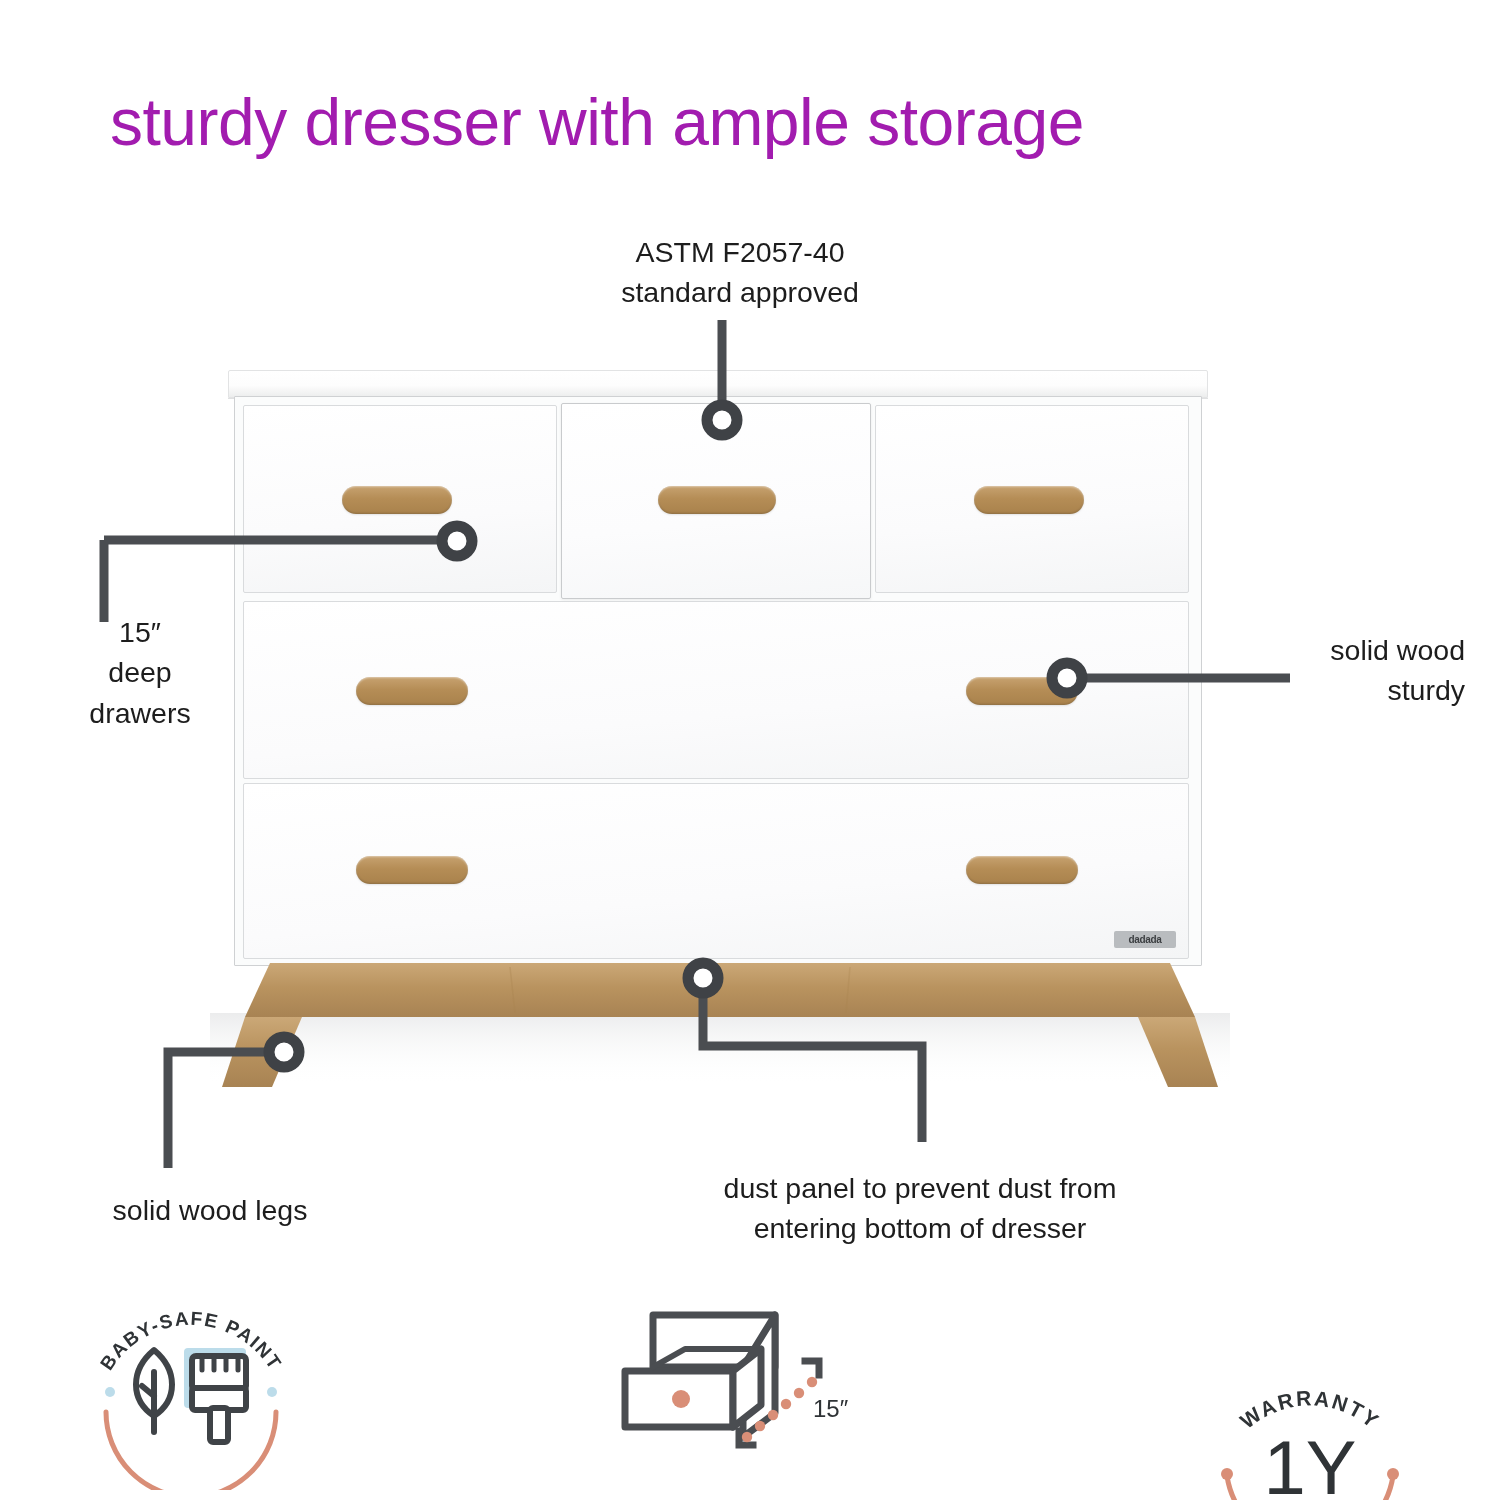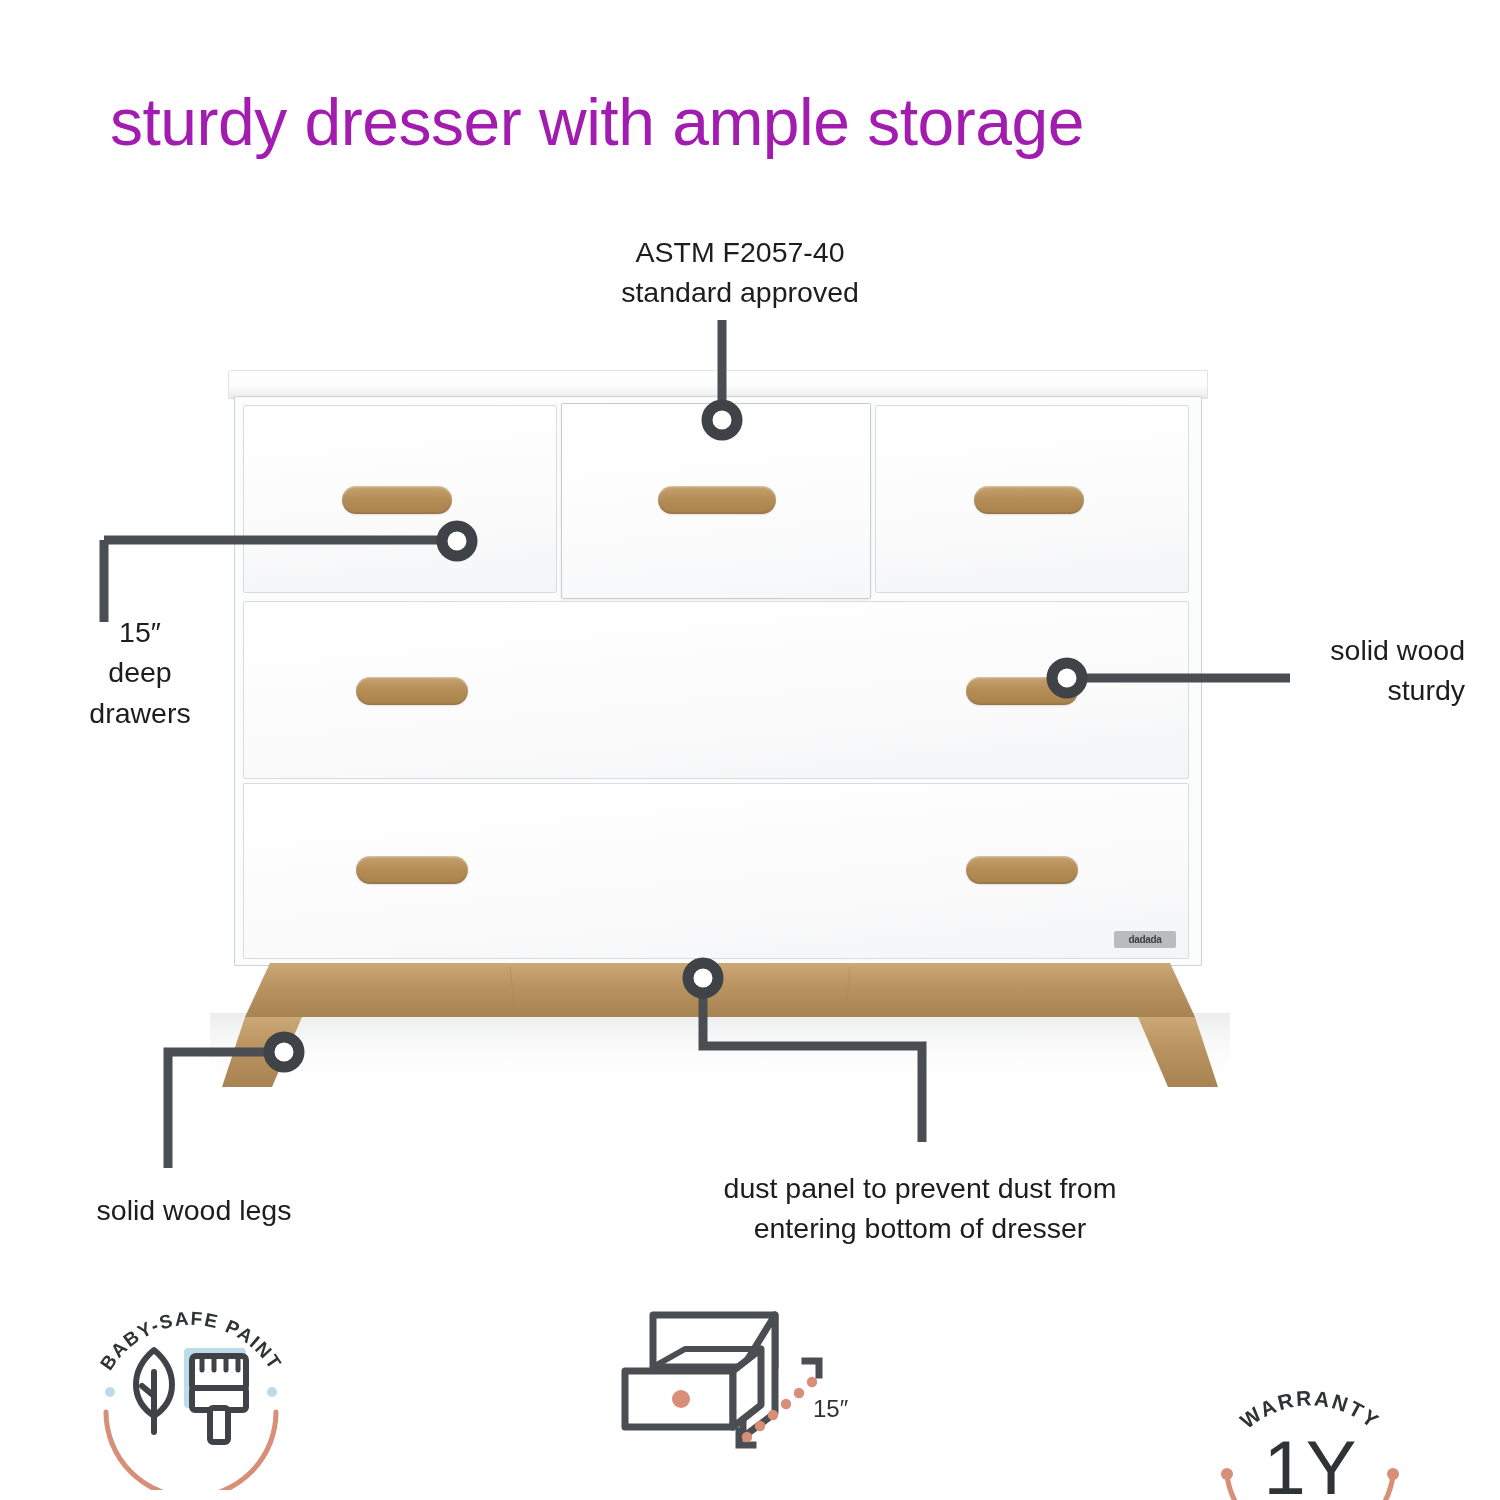--- a/index.html
+++ b/index.html
@@ -29,21 +29,21 @@
     position:absolute;
     font-size:28.5px;
     font-weight:300;
     line-height:1.42;
     color:#1d1d1d;
     white-space:pre-line;
   }
   #label-astm      { left:530px; top:232px; width:420px; text-align:center; }
   #label-deep      { left:20px;  top:612px; width:240px; text-align:center; }
   #label-handles   { left:1175px;top:630px; width:290px; text-align:right; }
-  #label-legs      { left:4px;  top:1190px;width:380px; text-align:center; }
+  #label-legs      { left:20px;  top:1190px;width:380px; text-align:center; }
   #label-dust      { left:620px; top:1168px;width:600px; text-align:center; }
 
   
   #callout-svg {
     position:absolute; left:0; top:0;
     width:1500px; height:1500px;
     pointer-events:none;
   }
 
   

